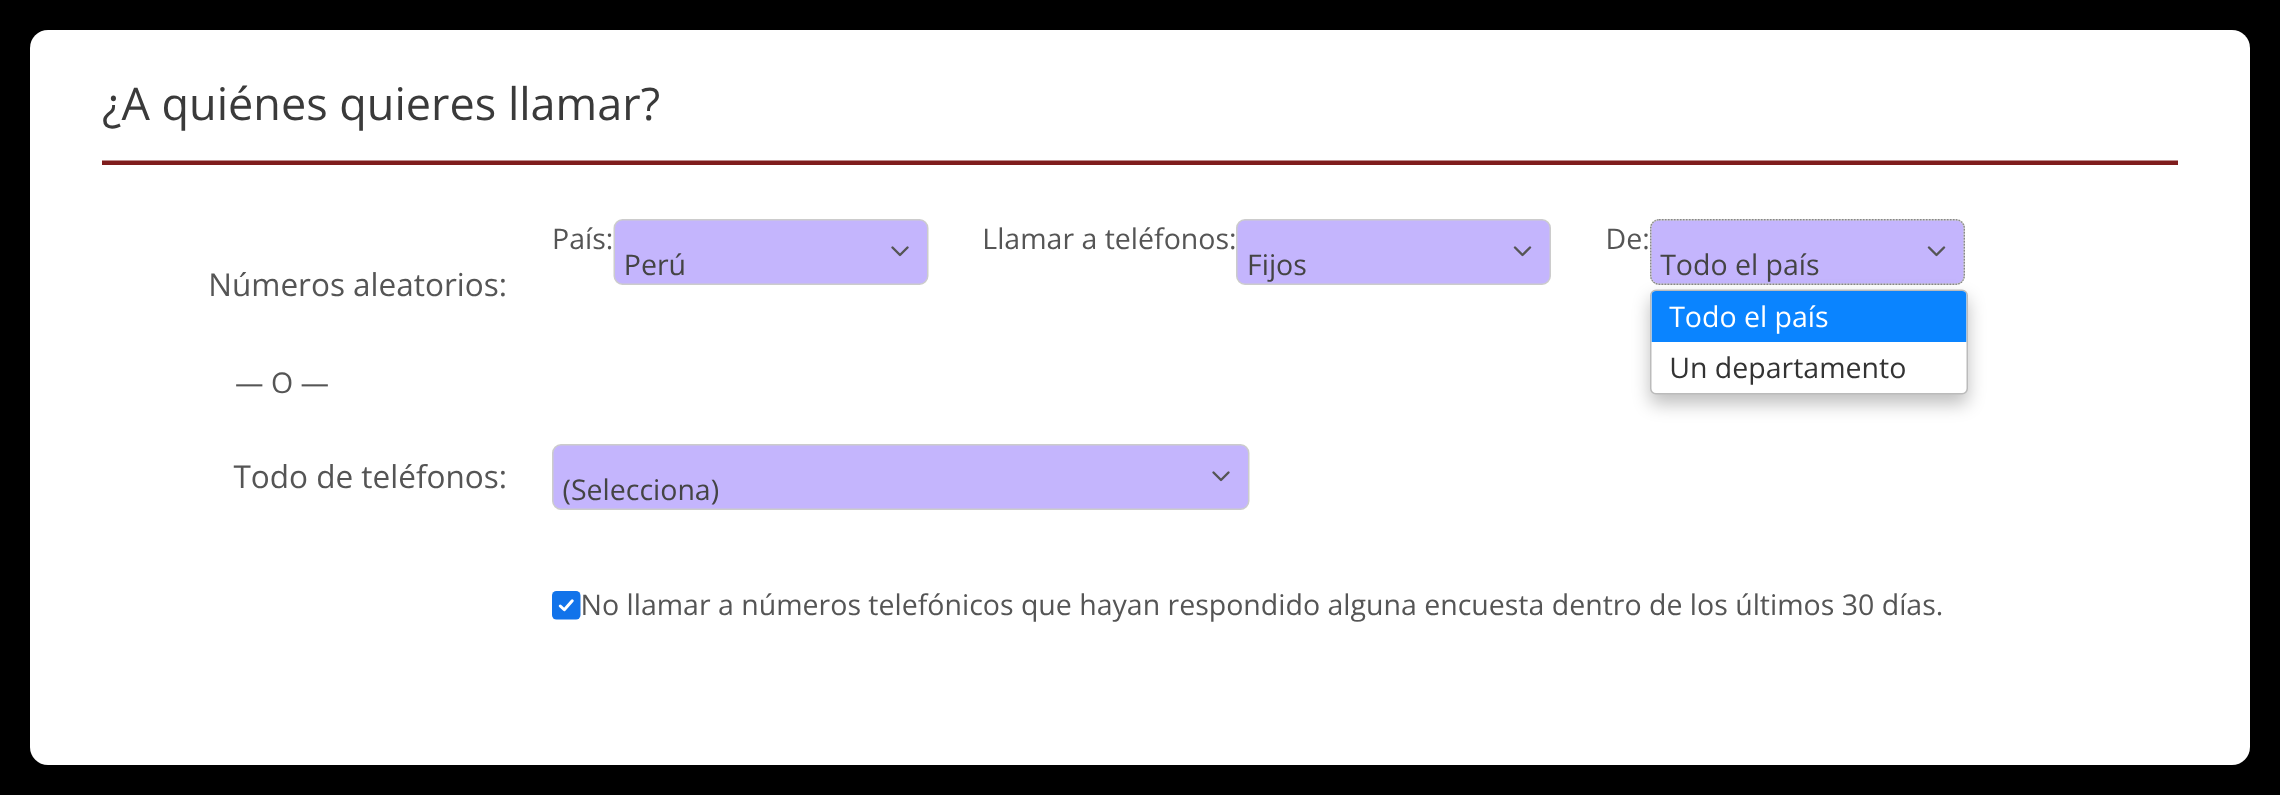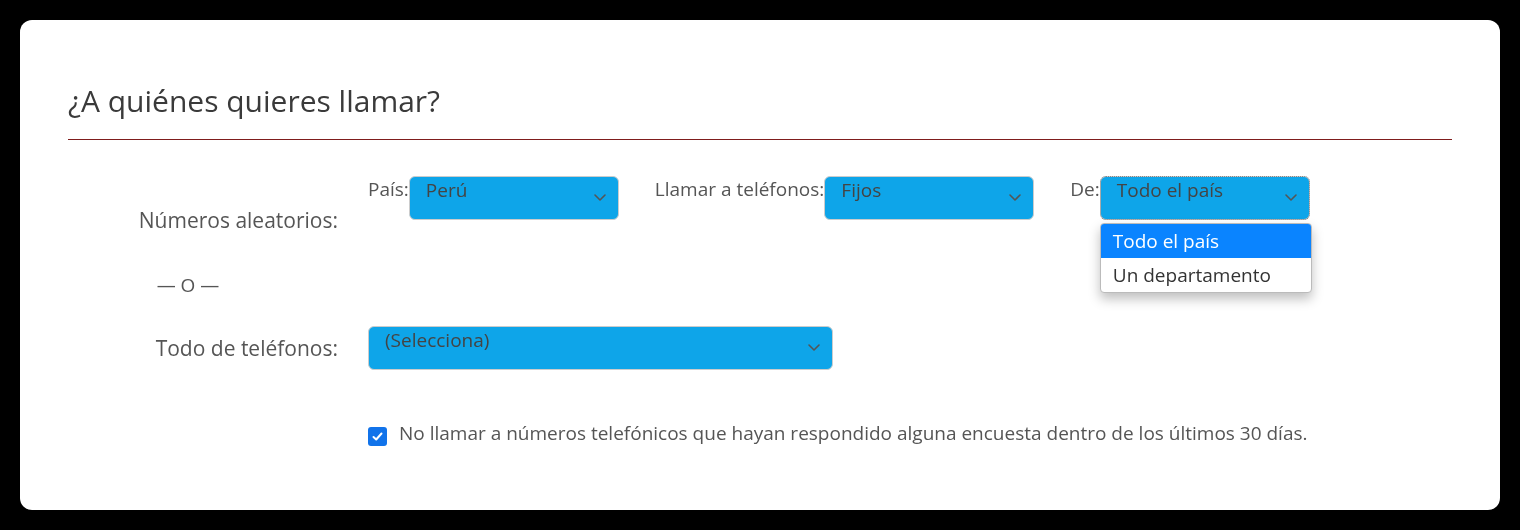--- a/index.html
+++ b/index.html
@@ -18,23 +18,22 @@
       height: 490px;
       border-radius: 12px;
       box-shadow: 0 0 30px rgba(0,0,0,0.6);
       padding: 28px 48px 0 48px;
     }
     .page-title {
       font-size: 30px;
       font-weight: 400;
       color: #3a3a3a;
       padding-bottom: 18px;
-      border-bottom: 1px solid #7f1d1d;
+      border-bottom: 3px solid #7f1d1d;
       margin-bottom: 36px;
-      margin-top: 32px;
     }
     .row {
       display: flex;
       align-items: flex-start;
       margin-bottom: 10px;
     }
     .label-col {
       width: 300px;
       text-align: right;
       padding-right: 30px;
@@ -51,29 +50,29 @@
       display: flex;
       flex-direction: row;
     }
     .field-label {
       font-size: 19px;
       color: #555;
       margin-bottom: 10px;
     }
     .select {
       position: relative;
-      background: #0ea5e9;
+      background: #c4b5fd;
       border: 1px solid #ccc;
       border-radius: 6px;
       font-size: 19px;
       color: #444;
       height: 44px;
       display: flex;
-      align-items: flex-start;
-      padding: 0 36px 0 16px;
+      align-items: flex-end;
+      padding: 0 36px 0 6px;
       cursor: pointer;
       min-width: 210px;
     }
     .select.w-wide { min-width: 465px; }
     .chevron {
       position: absolute;
       right: 10px;
       top: 50%;
       transform: translateY(-50%);
       pointer-events: none;
@@ -108,24 +107,23 @@
     .or-row {
       width: 300px;
       text-align: center;
       font-size: 19px;
       color: #555;
       padding: 28px 60px 28px 0;
     }
     .row2 .label-col { padding-top: 8px; }
     .checkbox-row {
       display: flex;
-      align-items: flex-end;
+      align-items: center;
       margin-top: 50px;
       margin-left: 300px;
-      gap: 12px;
     }
     .checkbox {
       width: 19px;
       height: 19px;
       background: #1173ea;
       border-radius: 3px;
       display: flex;
       align-items: center;
       justify-content: center;
       cursor: pointer;

